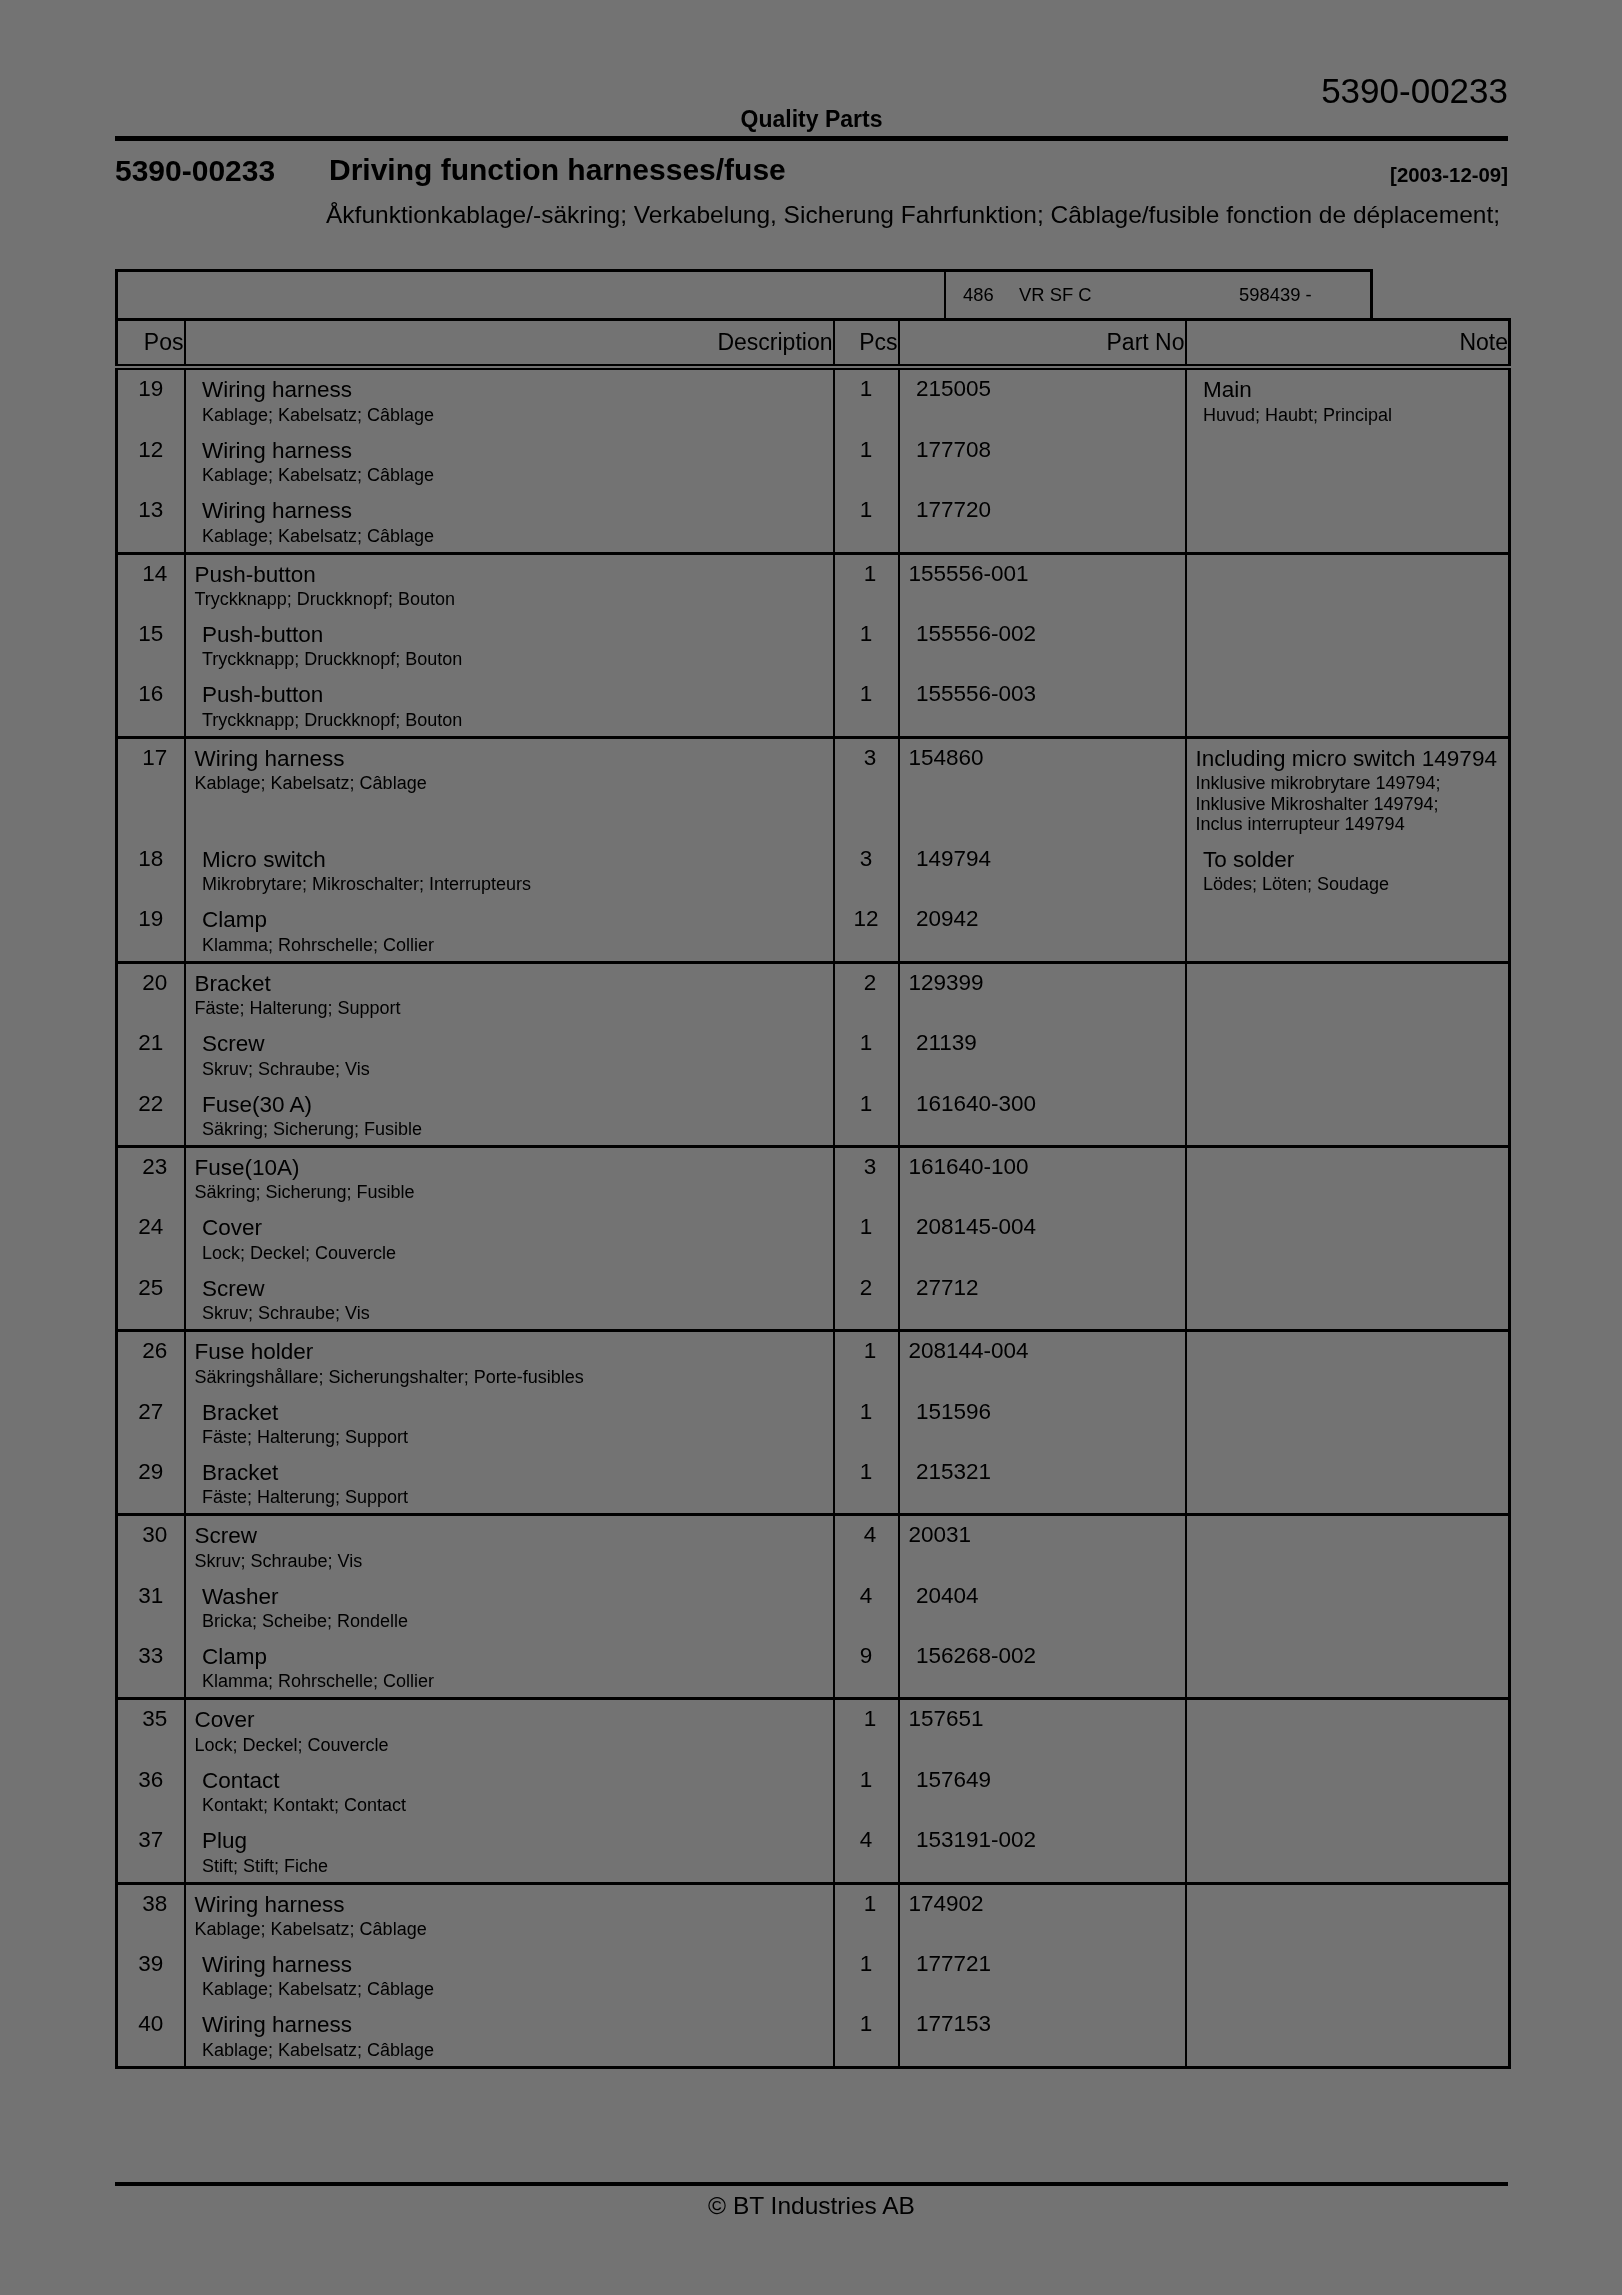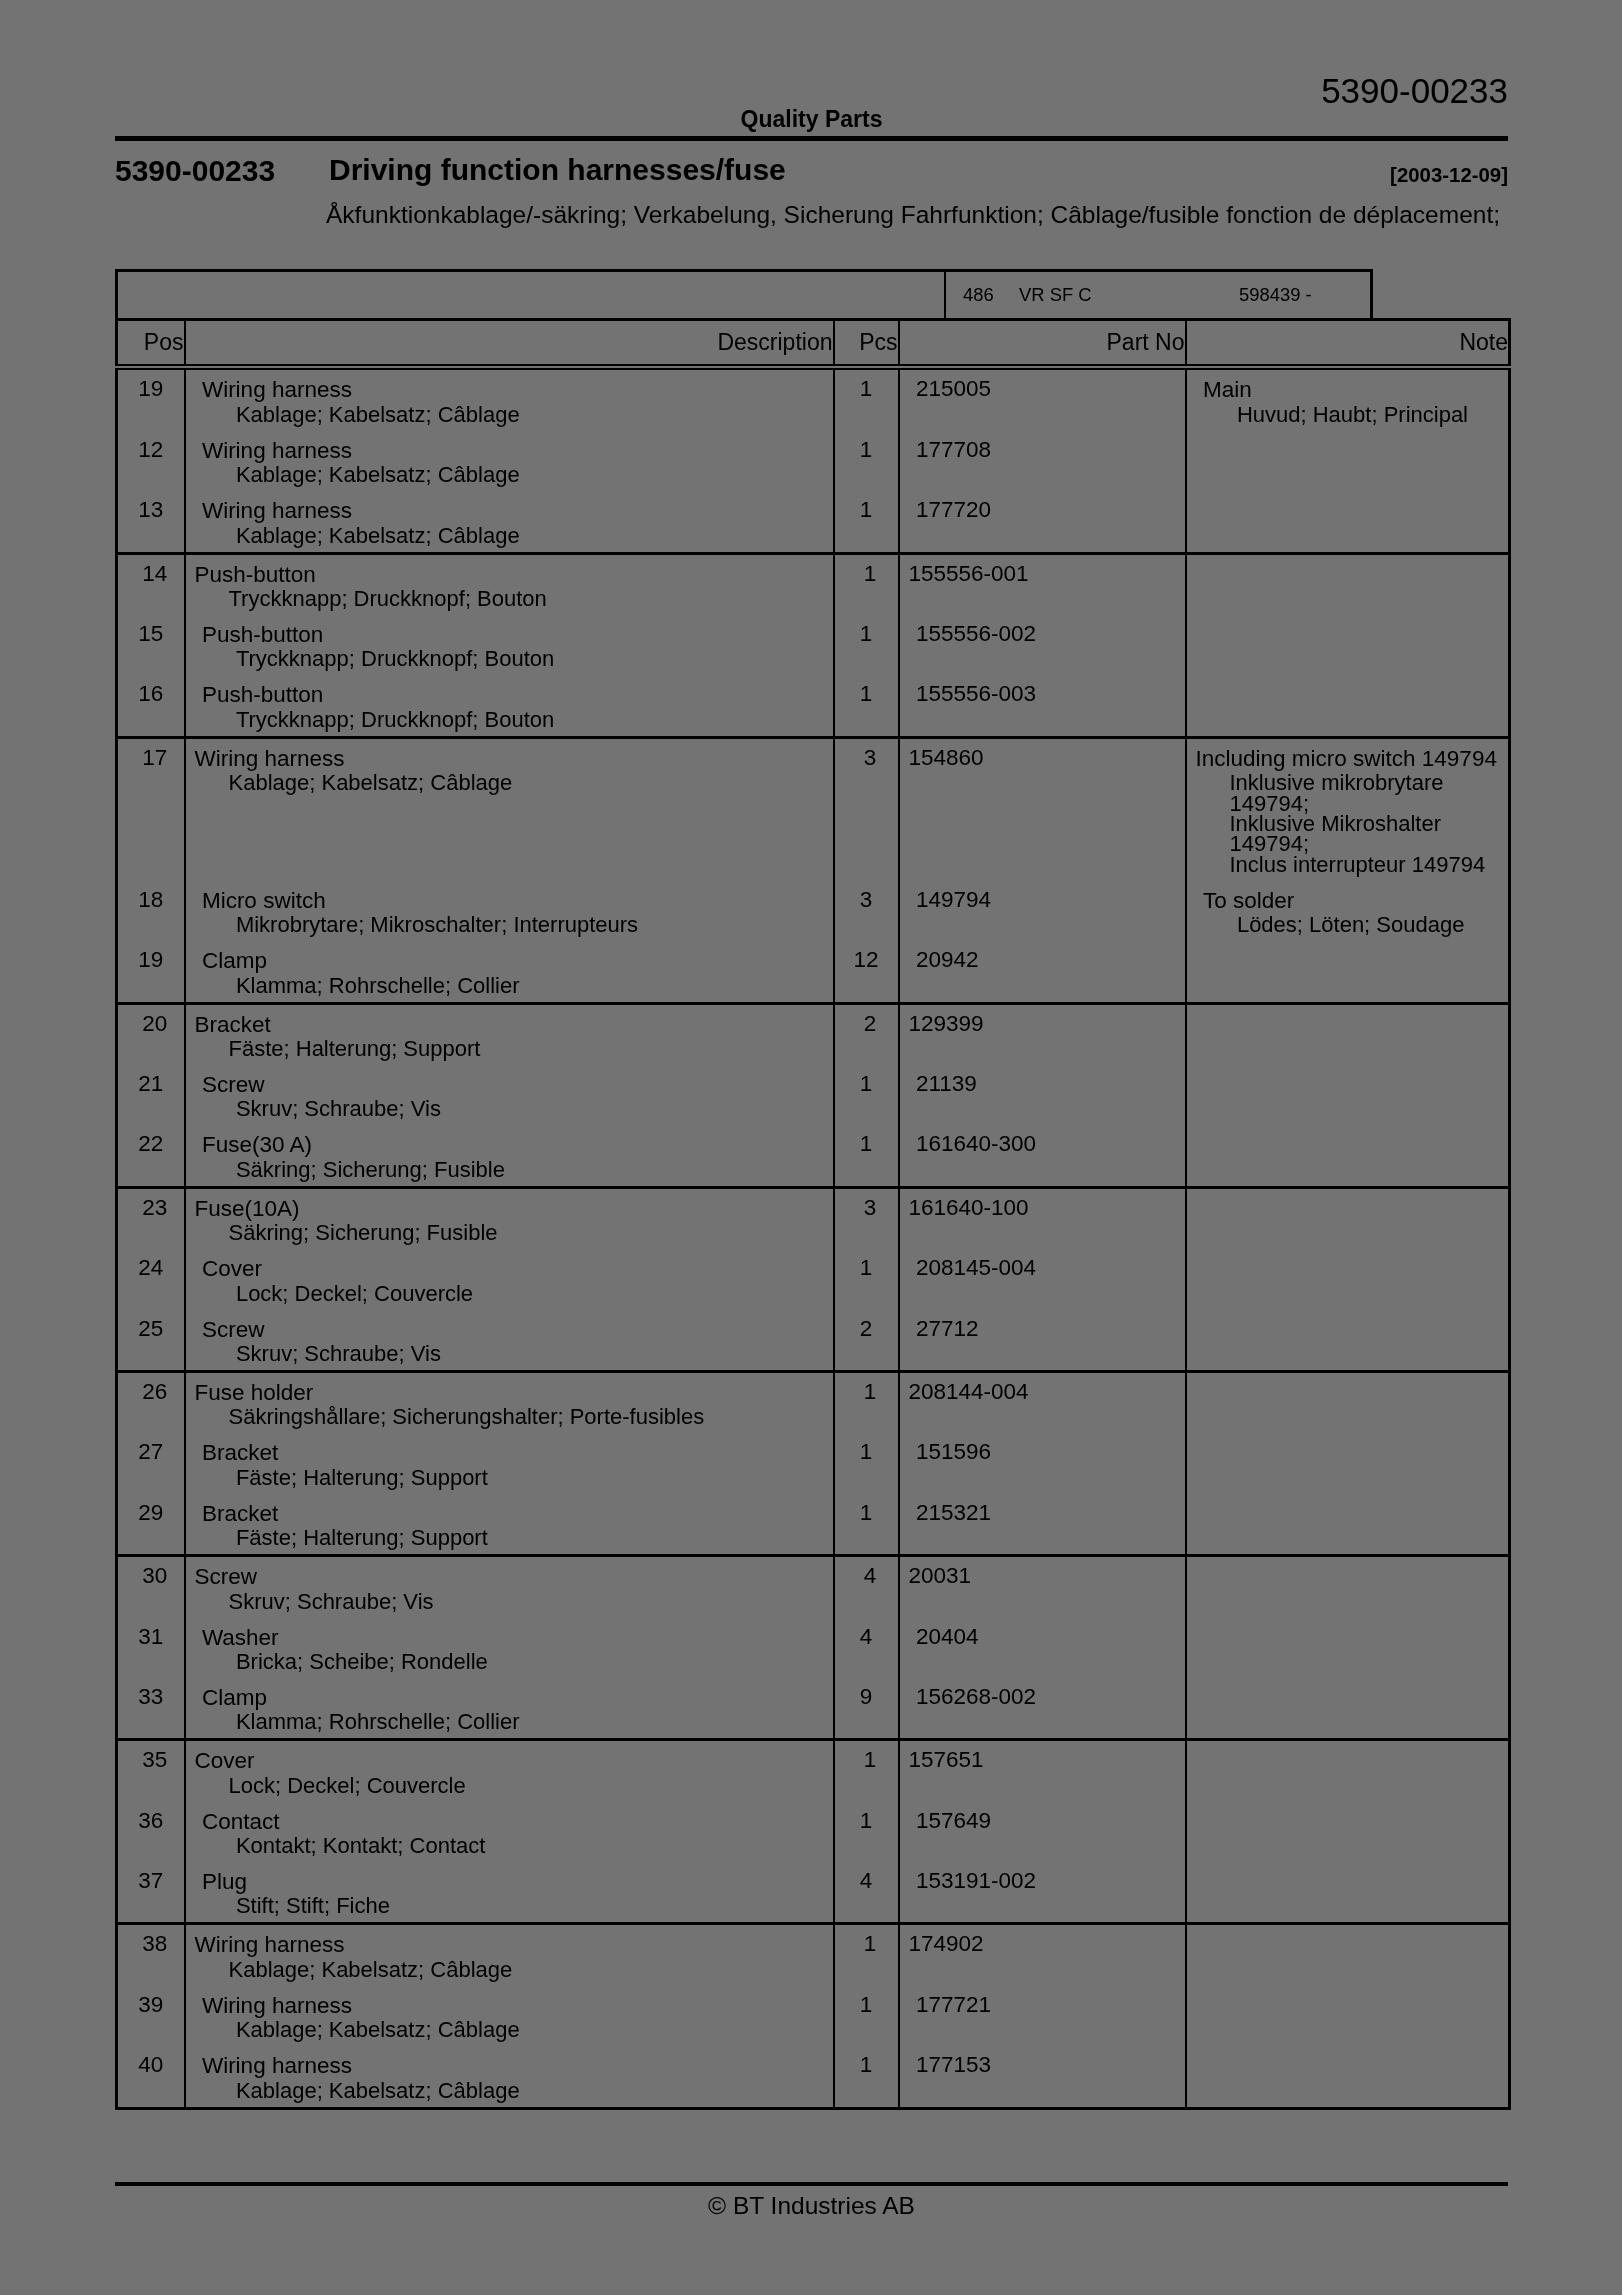--- a/index.html
+++ b/index.html
@@ -62,21 +62,21 @@
   .parts-table tbody td { vertical-align:top; }
   .parts-table tbody tr.group-start td { border-top:3.4px solid #000;padding-left:9px; }
 
   td.c-pos  { text-align:center; font-size:22.5px; padding-top:6.1px; }
   td.c-desc { padding:6.1px 11px 5.5px 16.4px; }
   td.c-pcs  { text-align:center; font-size:22.5px; padding-top:6.1px; }
   td.c-part { font-size:22.5px; padding:6.1px 6.8px 5.5px 16.4px; white-space:nowrap; }
   td.c-note { padding:6.1px 11px 5.5px 16.4px; }
 
   .cell-main { font-size:22.5px; line-height:27px; }
-  .cell-sub  { font-size:22px; line-height:20.4px; margin-top:1.4px;margin-left:34px; }
+  .cell-sub  { font-size:18px; line-height:20.4px; margin-top:1.4px; }
   .cell-sub div { line-height:20.4px; }
 
   
   .footer-rule { position:absolute; left:115px; top:2182px; width:1393px; height:4.1px; background:#000; }
   .footer-text { position:absolute; left:115px; top:2192px; width:1393px; text-align:center; font-size:24.5px; }
 </style>
 </head>
 <body>
 
 <div class="page">

